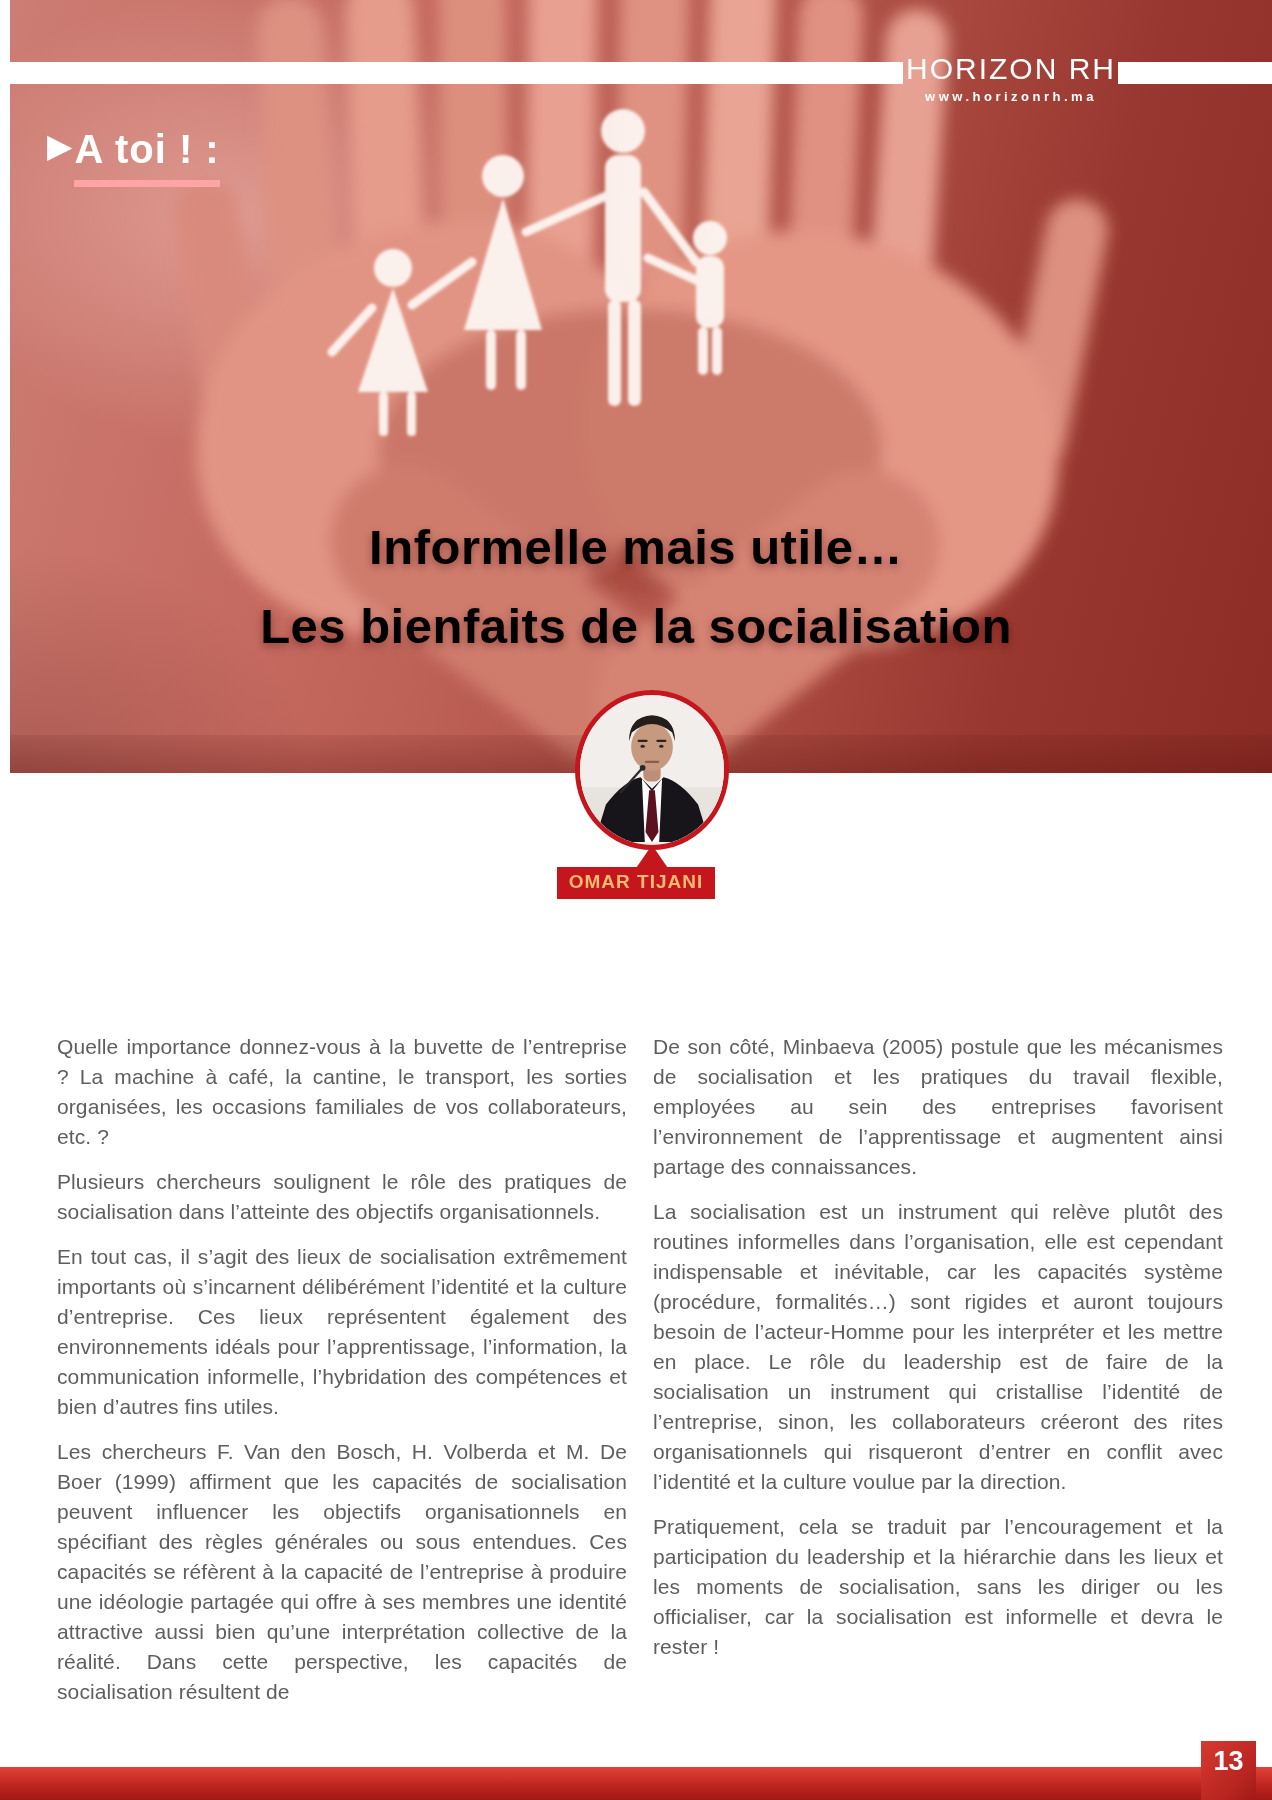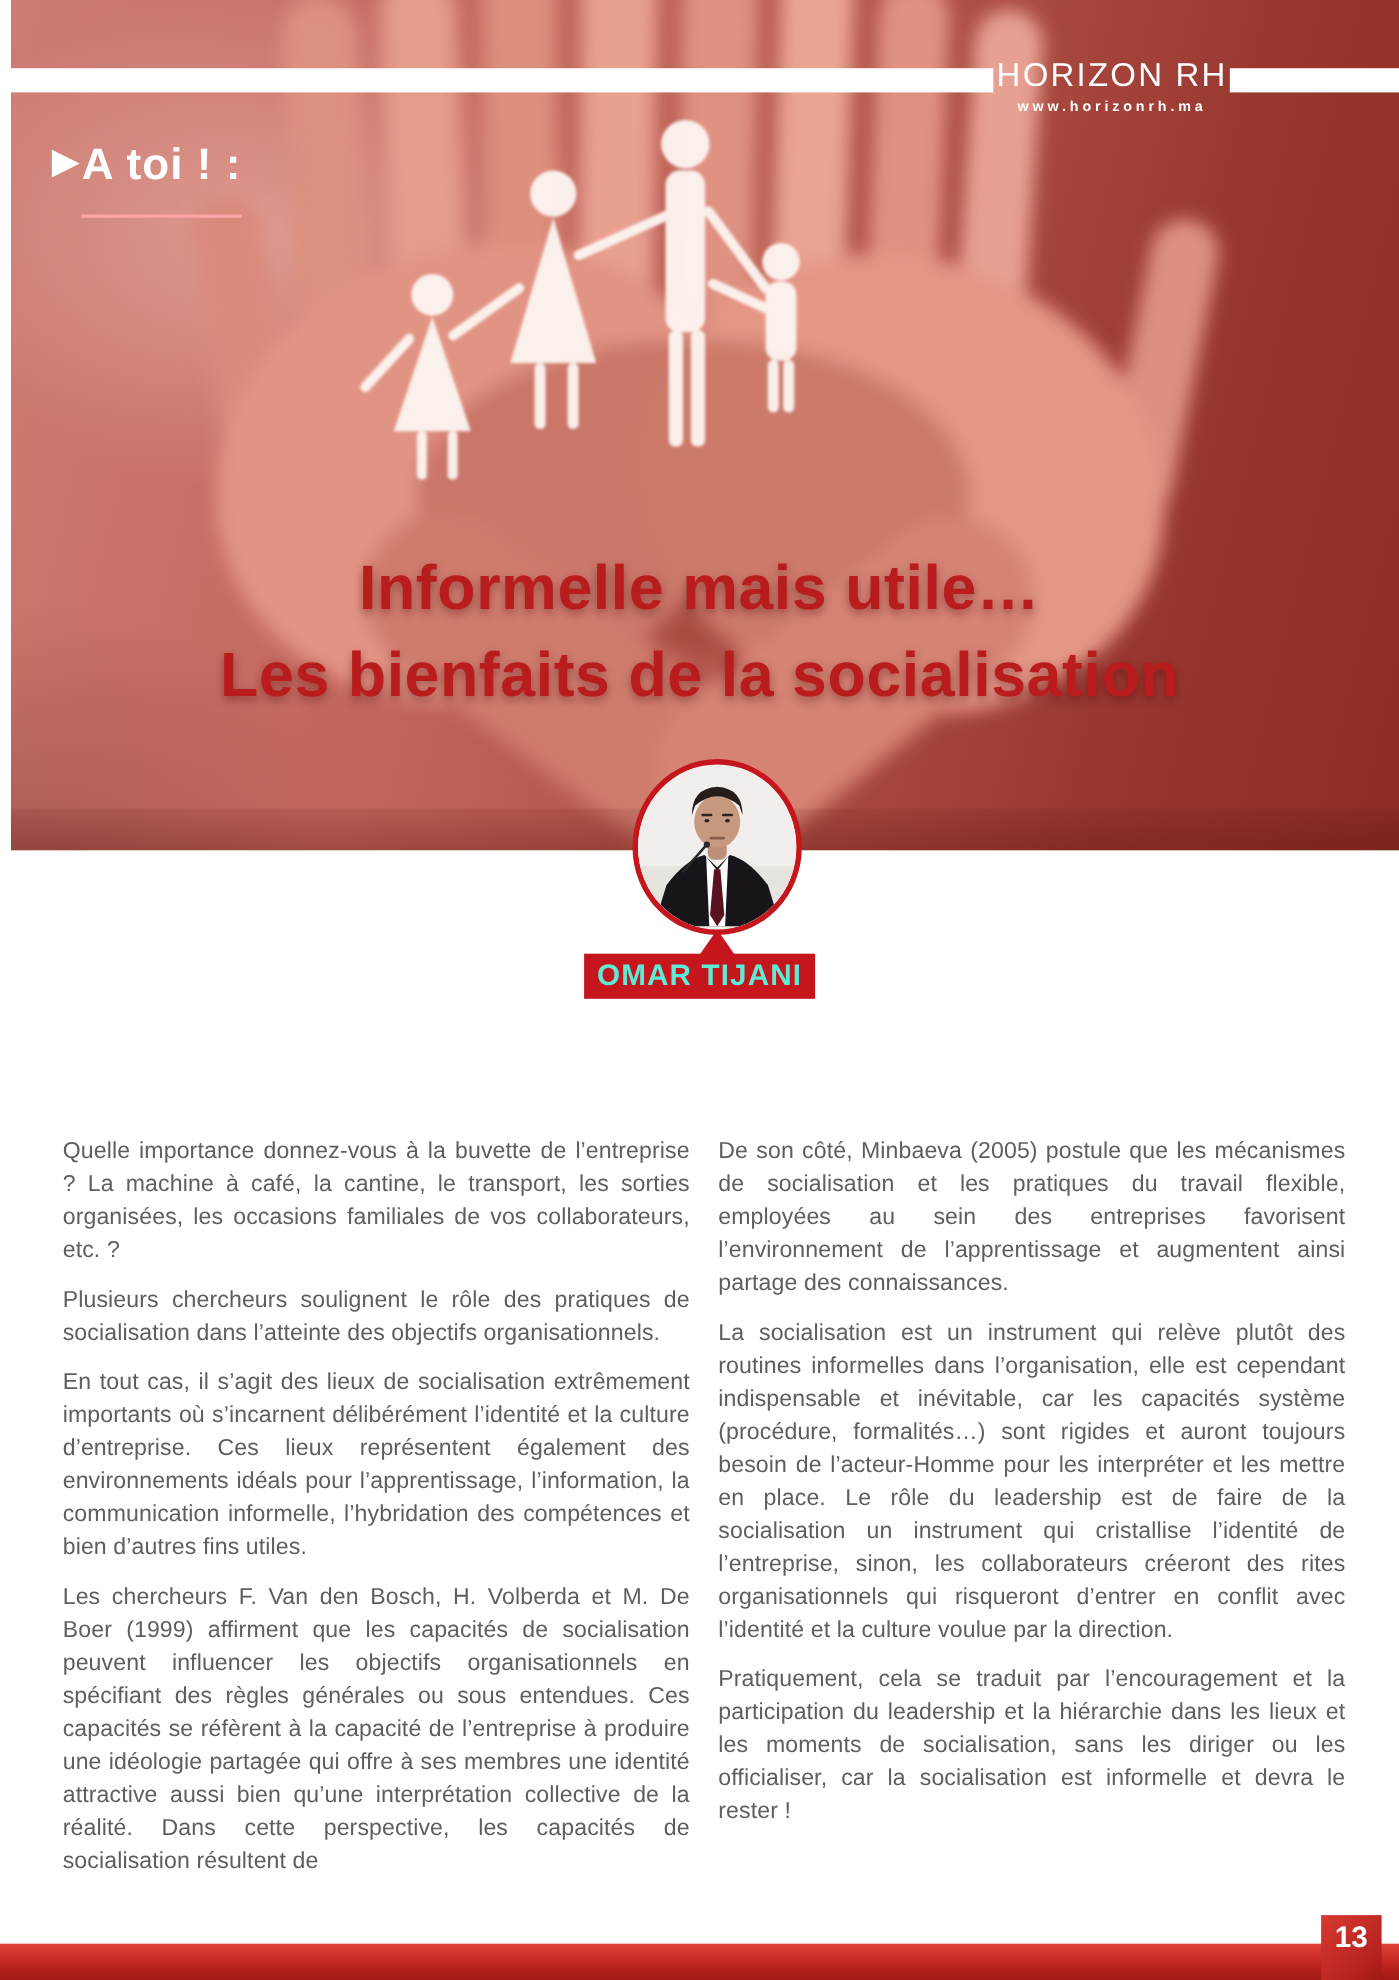--- a/index.html
+++ b/index.html
@@ -28,43 +28,43 @@
     position:absolute;top:54px;left:905px;width:212px;text-align:center;z-index:6;
     color:#ffffff;line-height:1;
   }
   .brand-name{font-size:30px;letter-spacing:2px;font-weight:400;text-align:center;}
   .brand-url{font-size:13px;letter-spacing:3.5px;margin-top:6px;font-weight:bold;}
   
   .a-toi{position:absolute;left:47px;top:126px;color:#ffffff;z-index:5;white-space:nowrap;}
   .a-toi .arrow{font-size:33px;vertical-align:6px;margin-right:2px;}
   .a-toi .label{
     font-size:40px;font-weight:bold;letter-spacing:1px;
-    border-bottom:3px solid #fca5a5;padding-bottom:23px;
+    border-bottom:7px solid #fca5a5;padding-bottom:9px;
   }
   
   .hero-title{
-    position:absolute;left:0;width:100%;top:496px;z-index:5;text-align:center;
-    color:#b91c1c;font-weight:bold;font-size:57px;line-height:79px;letter-spacing:0.5px;
+    position:absolute;left:0;width:100%;top:508px;z-index:5;text-align:center;
+    color:#000000;font-weight:bold;font-size:49px;line-height:79px;letter-spacing:0.5px;
     text-shadow:0 3px 9px rgba(70,0,0,0.40);
   }
   
   .portrait{
     position:absolute;left:575px;top:690px;width:144px;height:150px;border-radius:50%;
     border:5px solid #c4161c;overflow:hidden;background:#f1eeeb;z-index:7;
   }
   .portrait svg{width:100%;height:100%;display:block;}
   .author-pointer{
     position:absolute;left:634px;top:845px;width:0;height:0;z-index:7;
     border-left:18px solid transparent;border-right:18px solid transparent;
     border-bottom:26px solid #c4161c;
   }
   .author-name-row{position:absolute;left:0;right:0;top:867px;text-align:center;z-index:8;}
   .author-name{
-    display:inline-block;background:#c4161c;color:#5eead4;font-weight:bold;
-    font-size:27px;letter-spacing:1px;padding:4px 12px 6px;
+    display:inline-block;background:#c4161c;color:#fdba74;font-weight:bold;
+    font-size:19px;letter-spacing:1px;padding:4px 12px 6px;
   }
   .author-roles{
     position:absolute;left:0;right:0;top:906px;text-align:center;
     color:#7b7b7b;font-size:19.5px;line-height:26px;letter-spacing:0.3px;
   }
   
   .columns{position:absolute;left:57px;top:1032px;width:1166px;display:flex;gap:26px;}
   .col{width:570px;}
   .col p{
     margin:0 0 15px;font-size:21px;line-height:30px;color:#5e5e5e;

